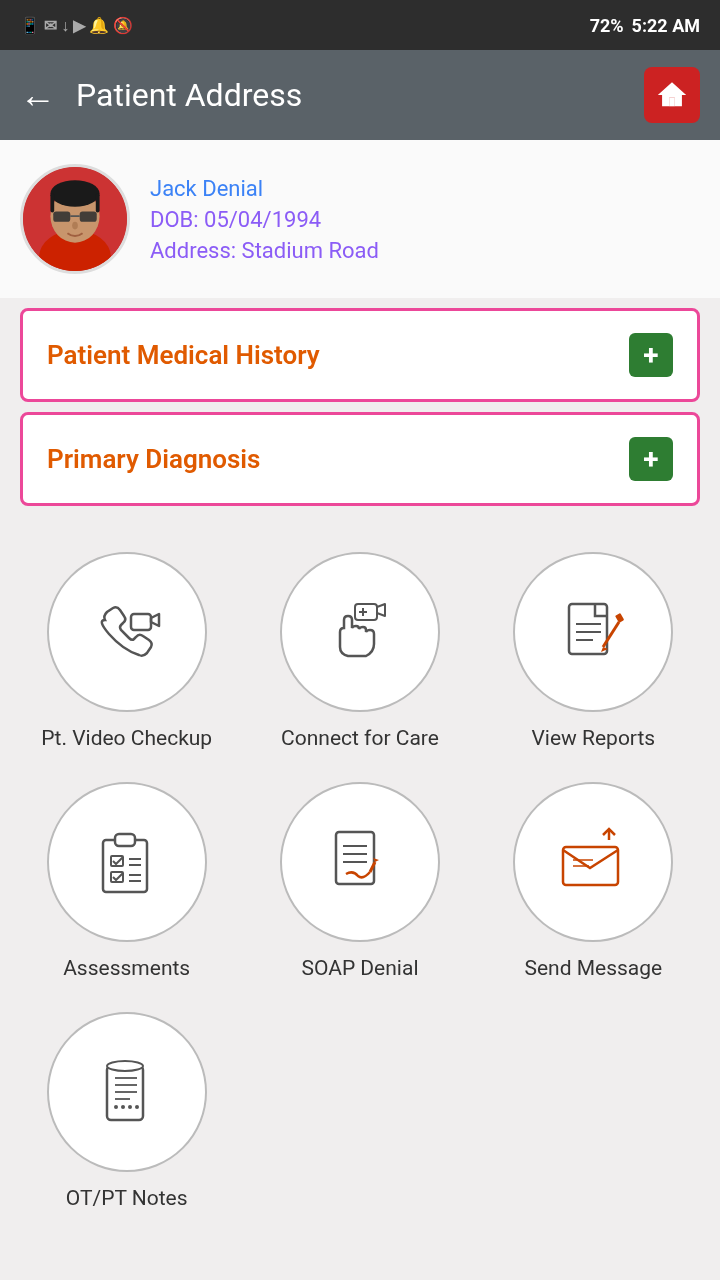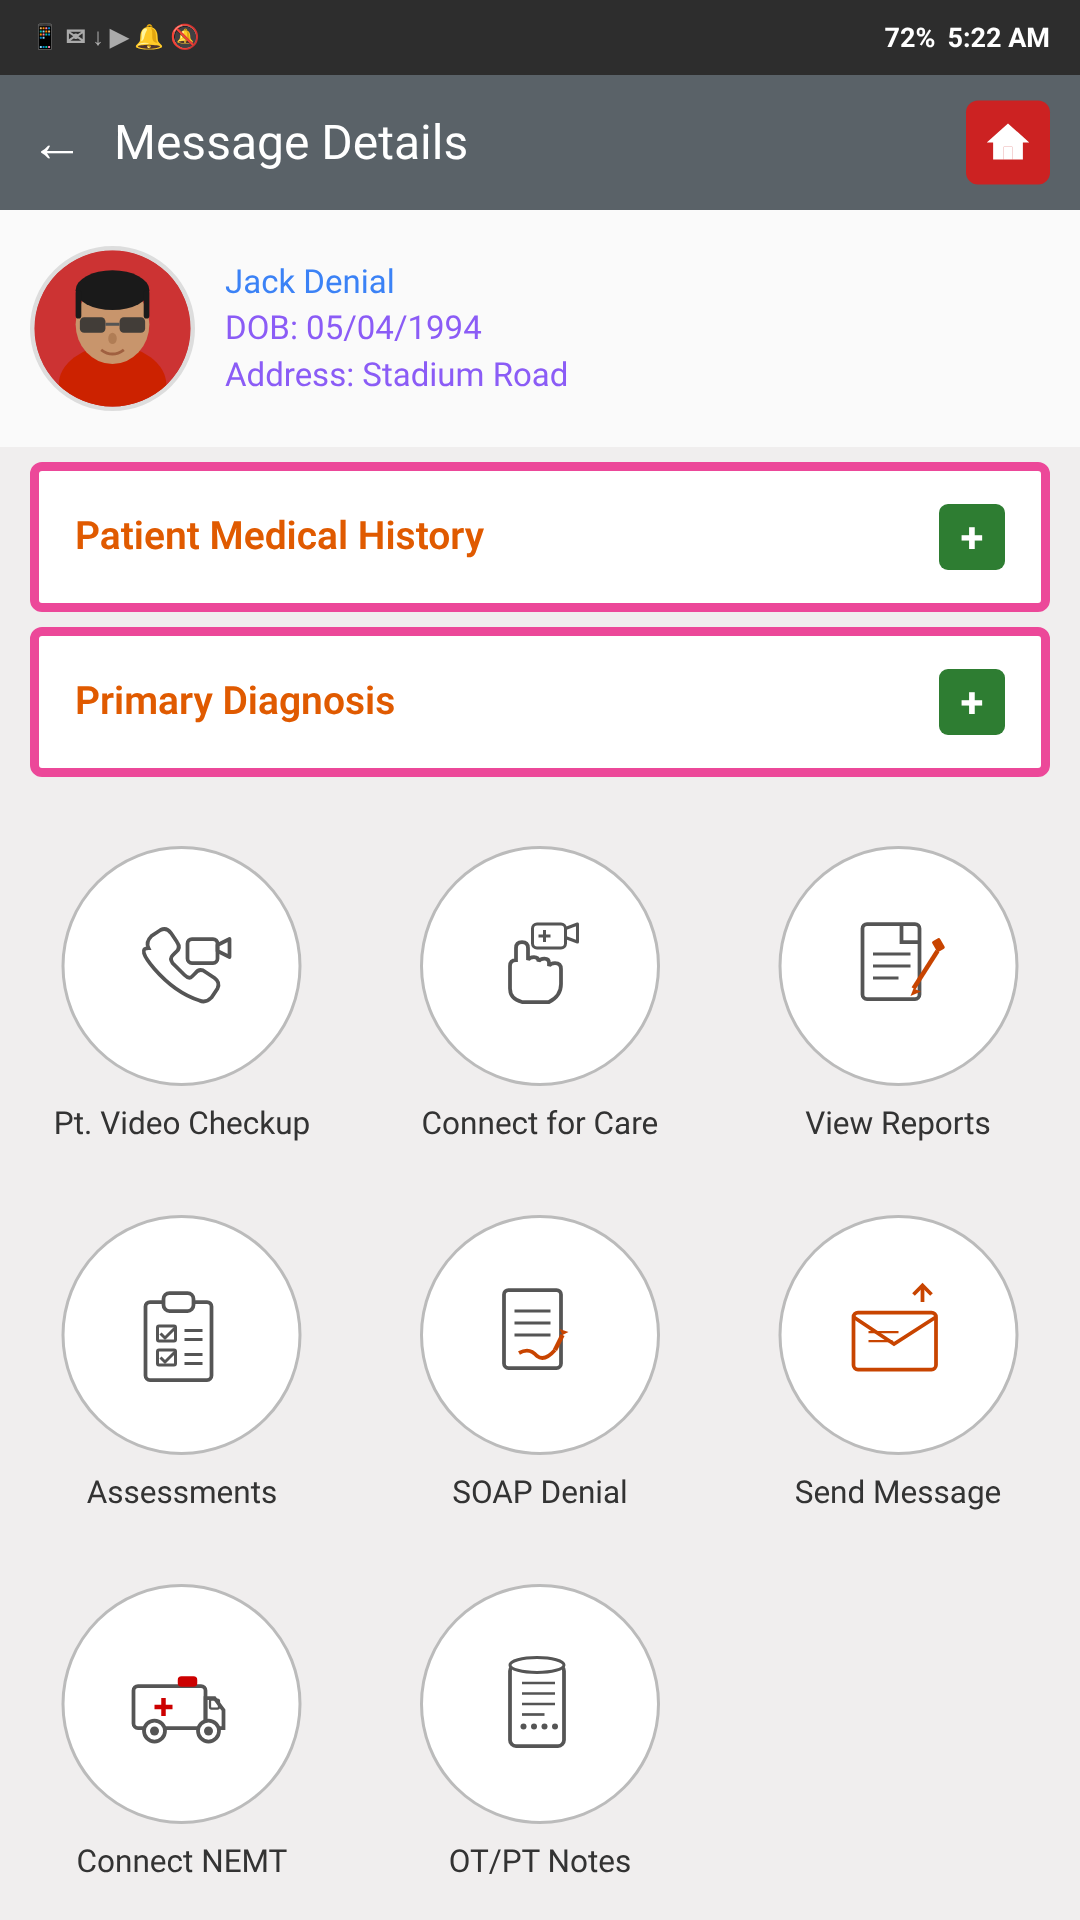--- a/index.html
+++ b/index.html
@@ -104,21 +104,21 @@
 
     
     .section-card {
       background: white;
       margin: 10px 20px;
       border-radius: 8px;
       padding: 22px 24px;
       display: flex;
       align-items: center;
       justify-content: space-between;
-      border: 6px solid #ec4899;
+      border: 3px solid #ec4899;
       cursor: pointer;
     }
     .section-card-title {
       font-size: 26px;
       font-weight: 600;
       color: #e05a00;
     }
     .add-btn {
       width: 44px;
       height: 44px;
@@ -130,21 +130,21 @@
       color: white;
       font-size: 28px;
       font-weight: bold;
       flex-shrink: 0;
     }
 
     
     .actions-grid {
       display: grid;
       grid-template-columns: repeat(3, 1fr);
-      gap: 16px;
+      gap: 0px;
       padding: 20px 10px;
       background: #f0eeee;
     }
     .action-item {
       display: flex;
       flex-direction: column;
       align-items: center;
       justify-content: flex-start;
       padding: 16px 10px;
       cursor: pointer;
@@ -181,21 +181,21 @@
     <span style="font-size:16px; color:#aaa;">📱 ✉ ↓ ▶ 🔔 🔕</span>
   </div>
   <div class="status-bar-right">
     <span>72%</span>
     <span>5:22 AM</span>
   </div>
 </div>
 
 <div class="header">
   <div class="header-back">←</div>
-  <div class="header-title">Message Details</div>
+  <div class="header-title">Patient Address</div>
   <div class="header-home-btn">
     <svg width="34" height="34" viewBox="0 0 24 24" fill="white">
       <path d="M10 20v-6h4v6h5v-8h3L12 3 2 12h3v8z"></path>
       <rect x="10" y="14" width="4" height="6" fill="white"></rect>
     </svg>
   </div>
 </div>
 
 <div class="patient-info">
   <div class="patient-avatar">
@@ -342,43 +342,20 @@
         <line x1="20" y1="38" x2="40" y2="38" stroke="#c84400" stroke-width="1.5"></line>
         <line x1="20" y1="44" x2="36" y2="44" stroke="#c84400" stroke-width="1.5"></line>
 
         <line x1="56" y1="18" x2="56" y2="8" stroke="#c84400" stroke-width="2.5"></line>
         <polyline points="50,13 56,7 62,13" stroke="#c84400" stroke-width="2.5" fill="none"></polyline>
       </svg>
     </div>
     <span class="action-label">Send Message</span>
   </div>
 
-  <div class="action-item">
-    <div class="action-circle">
-      <svg class="icon-svg" viewBox="0 0 80 80" fill="none">
-
-        <rect x="8" y="28" width="48" height="28" rx="3" stroke="#555" stroke-width="2.5" fill="none"></rect>
-
-        <path d="M56 40 L56 56 L68 56 L68 44 L62 36 L56 36 Z" stroke="#555" stroke-width="2.5" fill="none"></path>
-
-        <circle cx="22" cy="58" r="7" stroke="#555" stroke-width="2.5" fill="white"></circle>
-        <circle cx="22" cy="58" r="3" fill="#555"></circle>
-        <circle cx="58" cy="58" r="7" stroke="#555" stroke-width="2.5" fill="white"></circle>
-        <circle cx="58" cy="58" r="3" fill="#555"></circle>
-
-        <line x1="28" y1="36" x2="28" y2="48" stroke="#cc0000" stroke-width="3"></line>
-        <line x1="22" y1="42" x2="34" y2="42" stroke="#cc0000" stroke-width="3"></line>
-
-        <rect x="59" y="37" width="6" height="6" rx="1" fill="none" stroke="#555" stroke-width="1.5"></rect>
-
-        <rect x="38" y="22" width="12" height="6" rx="2" fill="#cc0000" stroke="#cc0000" stroke-width="1"></rect>
-      </svg>
-    </div>
-    <span class="action-label">Connect NEMT</span>
-  </div>
 
   <div class="action-item">
     <div class="action-circle">
       <svg class="icon-svg" viewBox="0 0 80 80" fill="none">
 
         <rect x="20" y="14" width="36" height="54" rx="4" stroke="#555" stroke-width="2.5" fill="none"></rect>
 
         <ellipse cx="38" cy="14" rx="18" ry="5" stroke="#555" stroke-width="2" fill="white"></ellipse>
 
         <line x1="28" y1="26" x2="50" y2="26" stroke="#555" stroke-width="1.8"></line>

